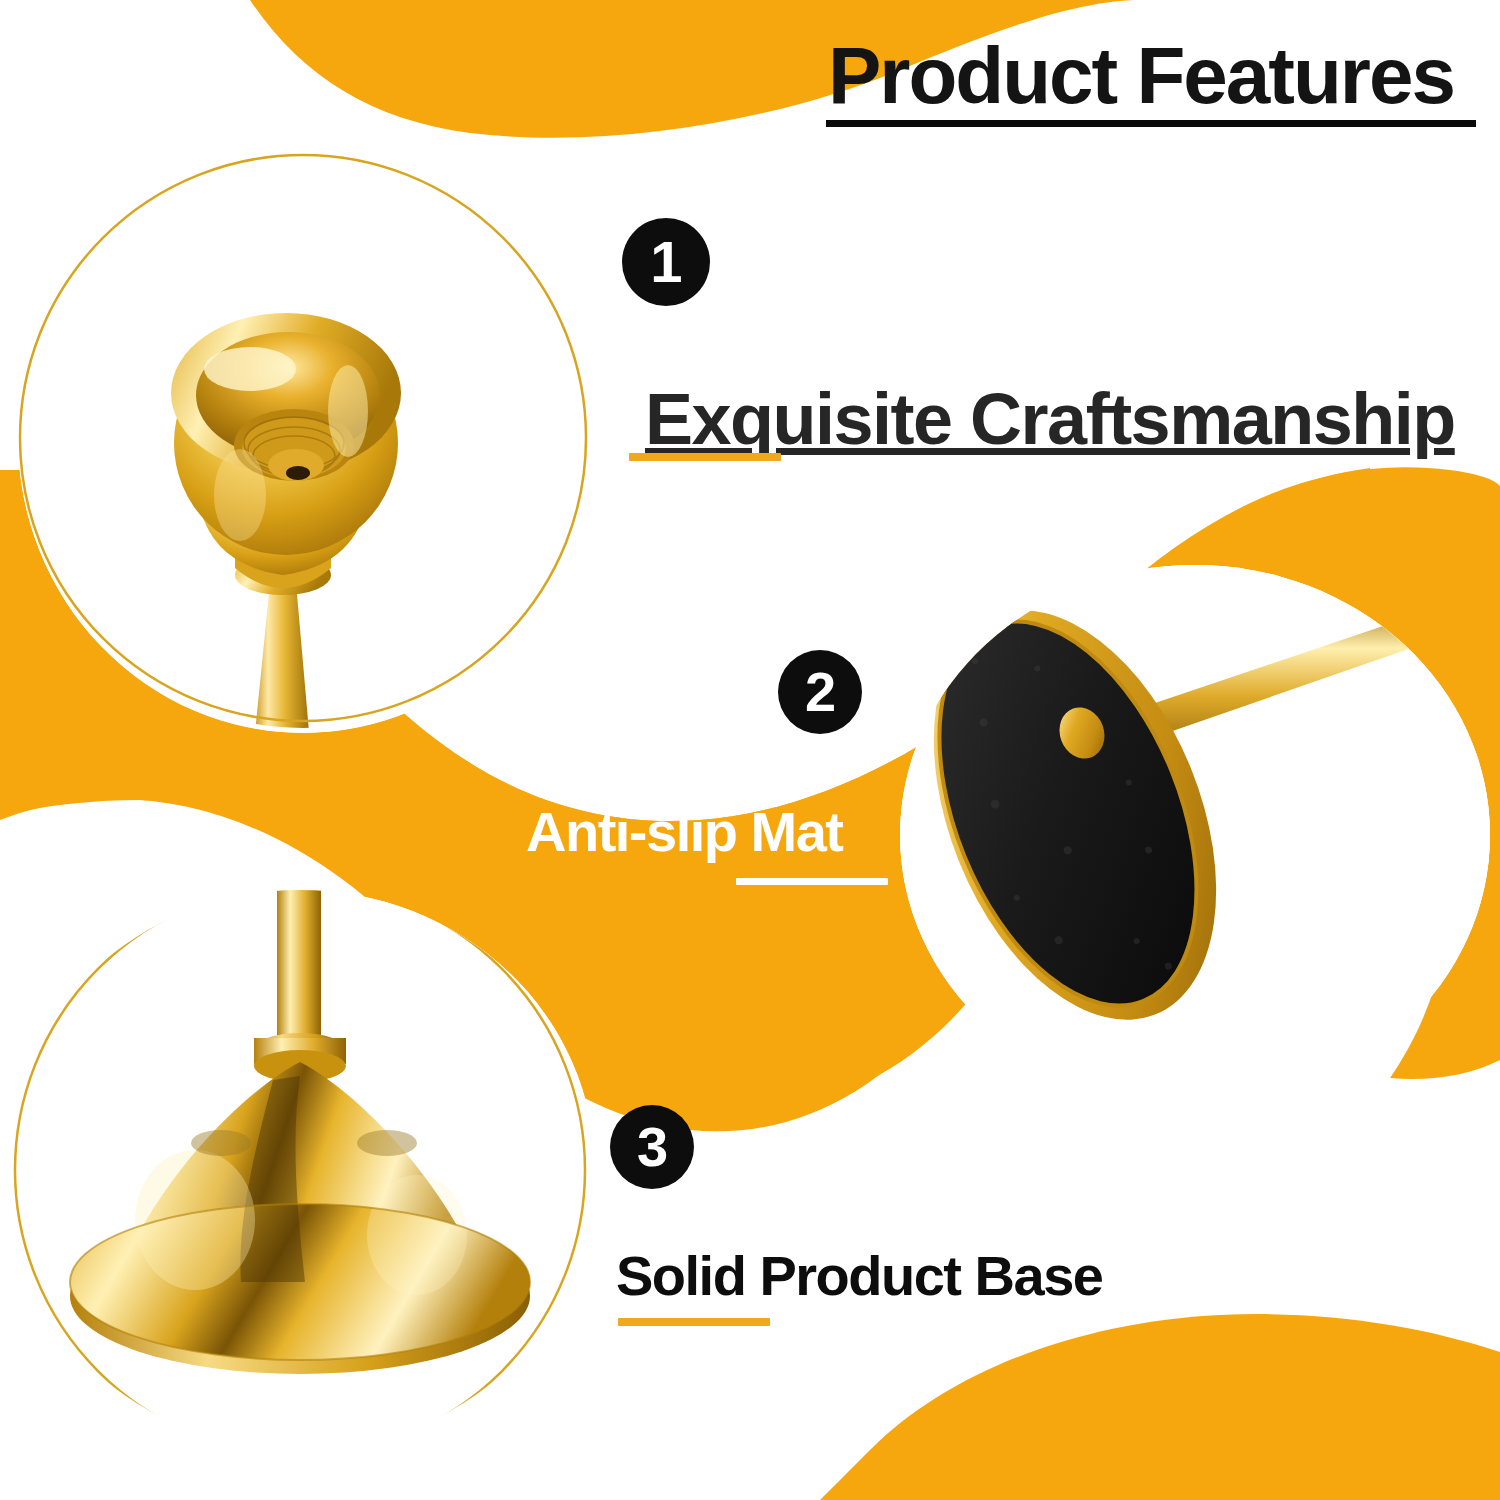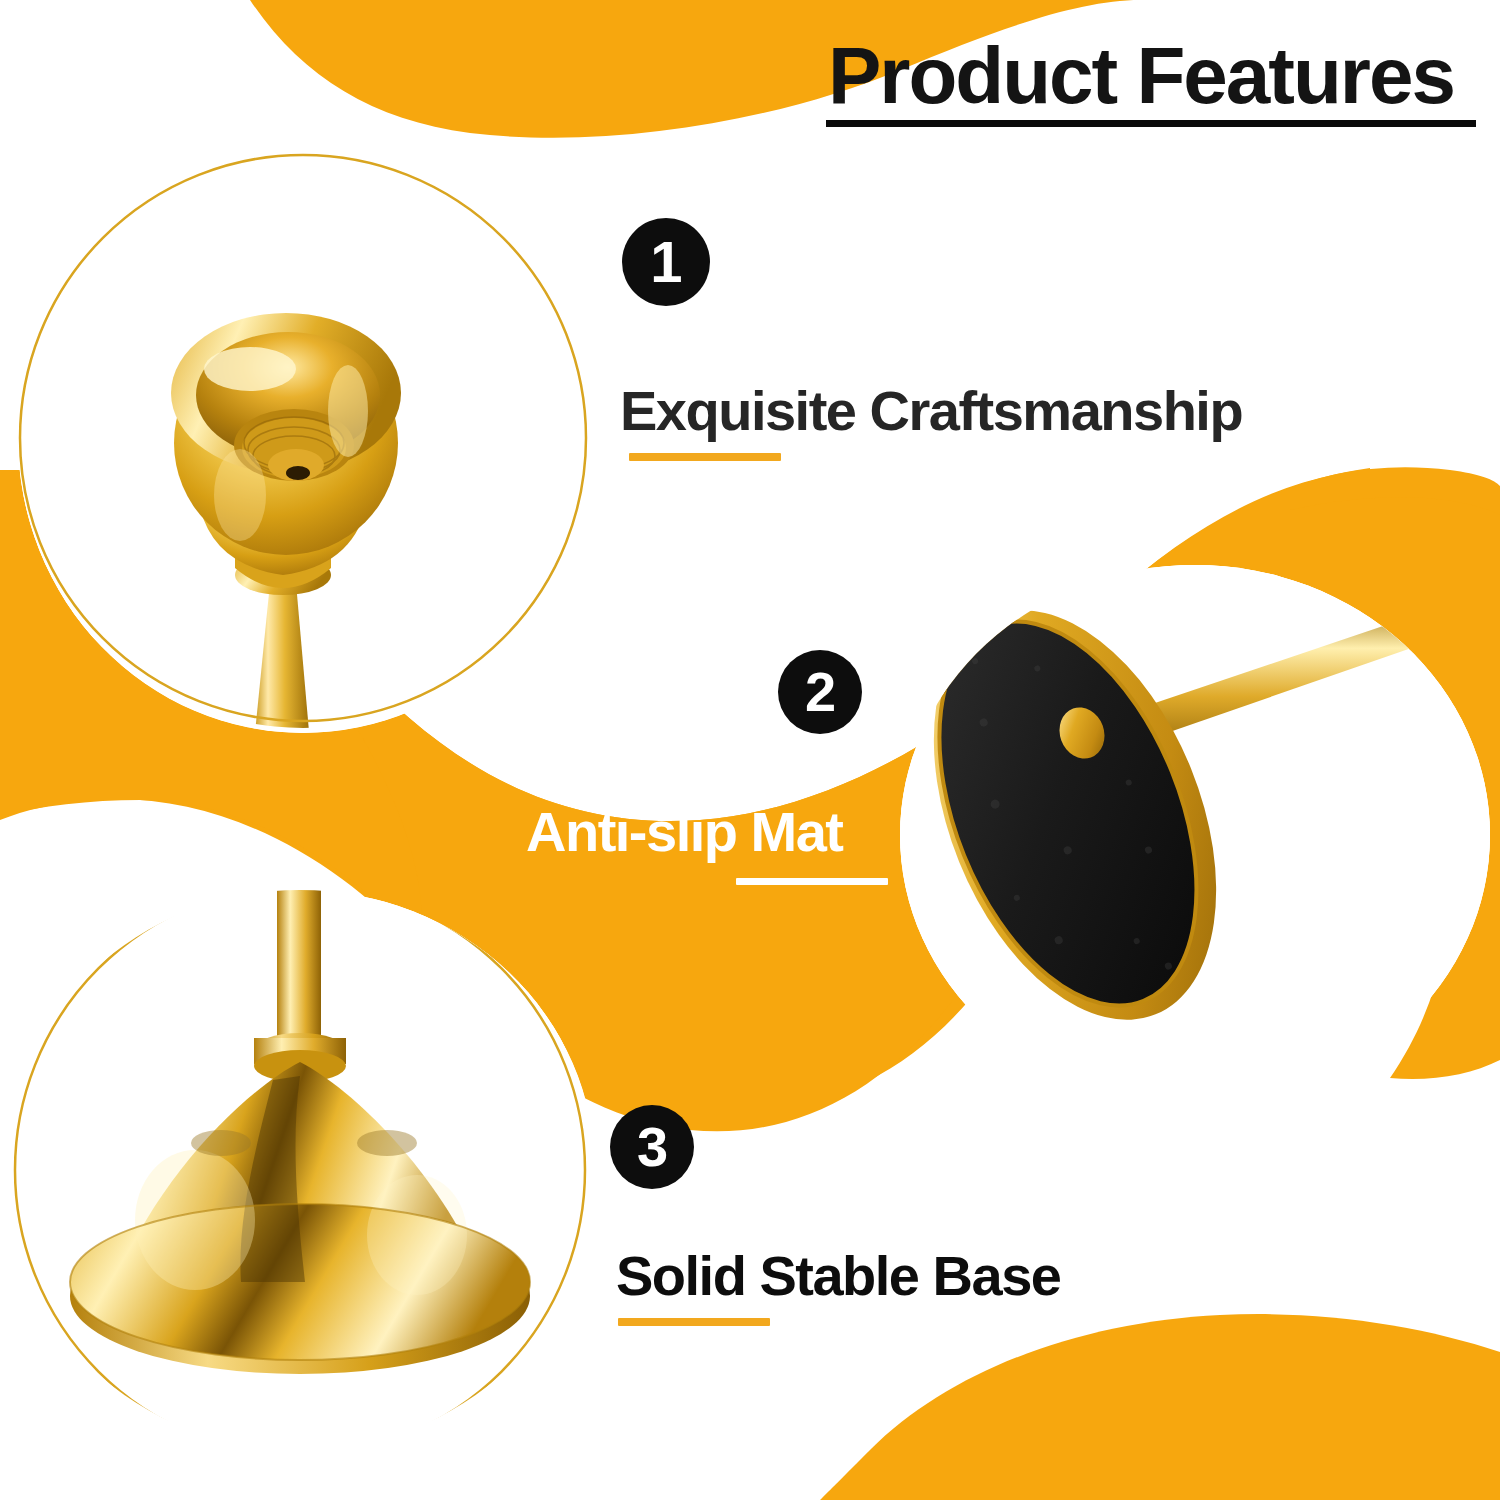--- a/index.html
+++ b/index.html
@@ -291,28 +291,28 @@
       <circle cx="295" cy="280" r="285" fill="none" stroke="#D9A520" stroke-width="2.5"></circle>
     </svg>
   </div>
 
   <div id="page-title" style="left:828px;top:36px;font-size:80px;">Product Features</div>
   <div id="title-rule" style="left:826px;top:120px;width:650px;height:7px;"></div>
 
   <div class="badge" style="left:622px;top:218px;width:88px;height:88px;font-size:58px;">
     <span>1</span>
   </div>
-  <div class="feat-title" style="left:620px;top:383px;font-size:56px;color:#262626;">Exquisite Craftsmanship</div>
+  <div class="feat-title" style="left:645px;top:383px;font-size:72px;color:#262626;text-decoration:underline;">Exquisite Craftsmanship</div>
   <div class="feat-rule" style="left:629px;top:453px;width:152px;height:8px;background:#F2A81E;"></div>
 
   <div class="badge" style="left:778px;top:650px;width:84px;height:84px;font-size:56px;">
     <span>2</span>
   </div>
   <div class="feat-title" style="left:526px;top:804px;font-size:56px;color:#FFFFFF;">Anti-slip Mat</div>
   <div class="feat-rule" style="left:736px;top:878px;width:152px;height:7px;background:#FFFFFF;"></div>
 
   <div class="badge" style="left:610px;top:1105px;width:84px;height:84px;font-size:56px;">
     <span>3</span>
   </div>
-  <div class="feat-title" style="left:616px;top:1248px;font-size:56px;color:#0D0D0D;">Solid Stable Base</div>
+  <div class="feat-title" style="left:616px;top:1248px;font-size:56px;color:#0D0D0D;">Solid Product Base</div>
   <div class="feat-rule" style="left:618px;top:1318px;width:152px;height:8px;background:#F2A81E;"></div>
 
 </div>
 
 </body></html>

